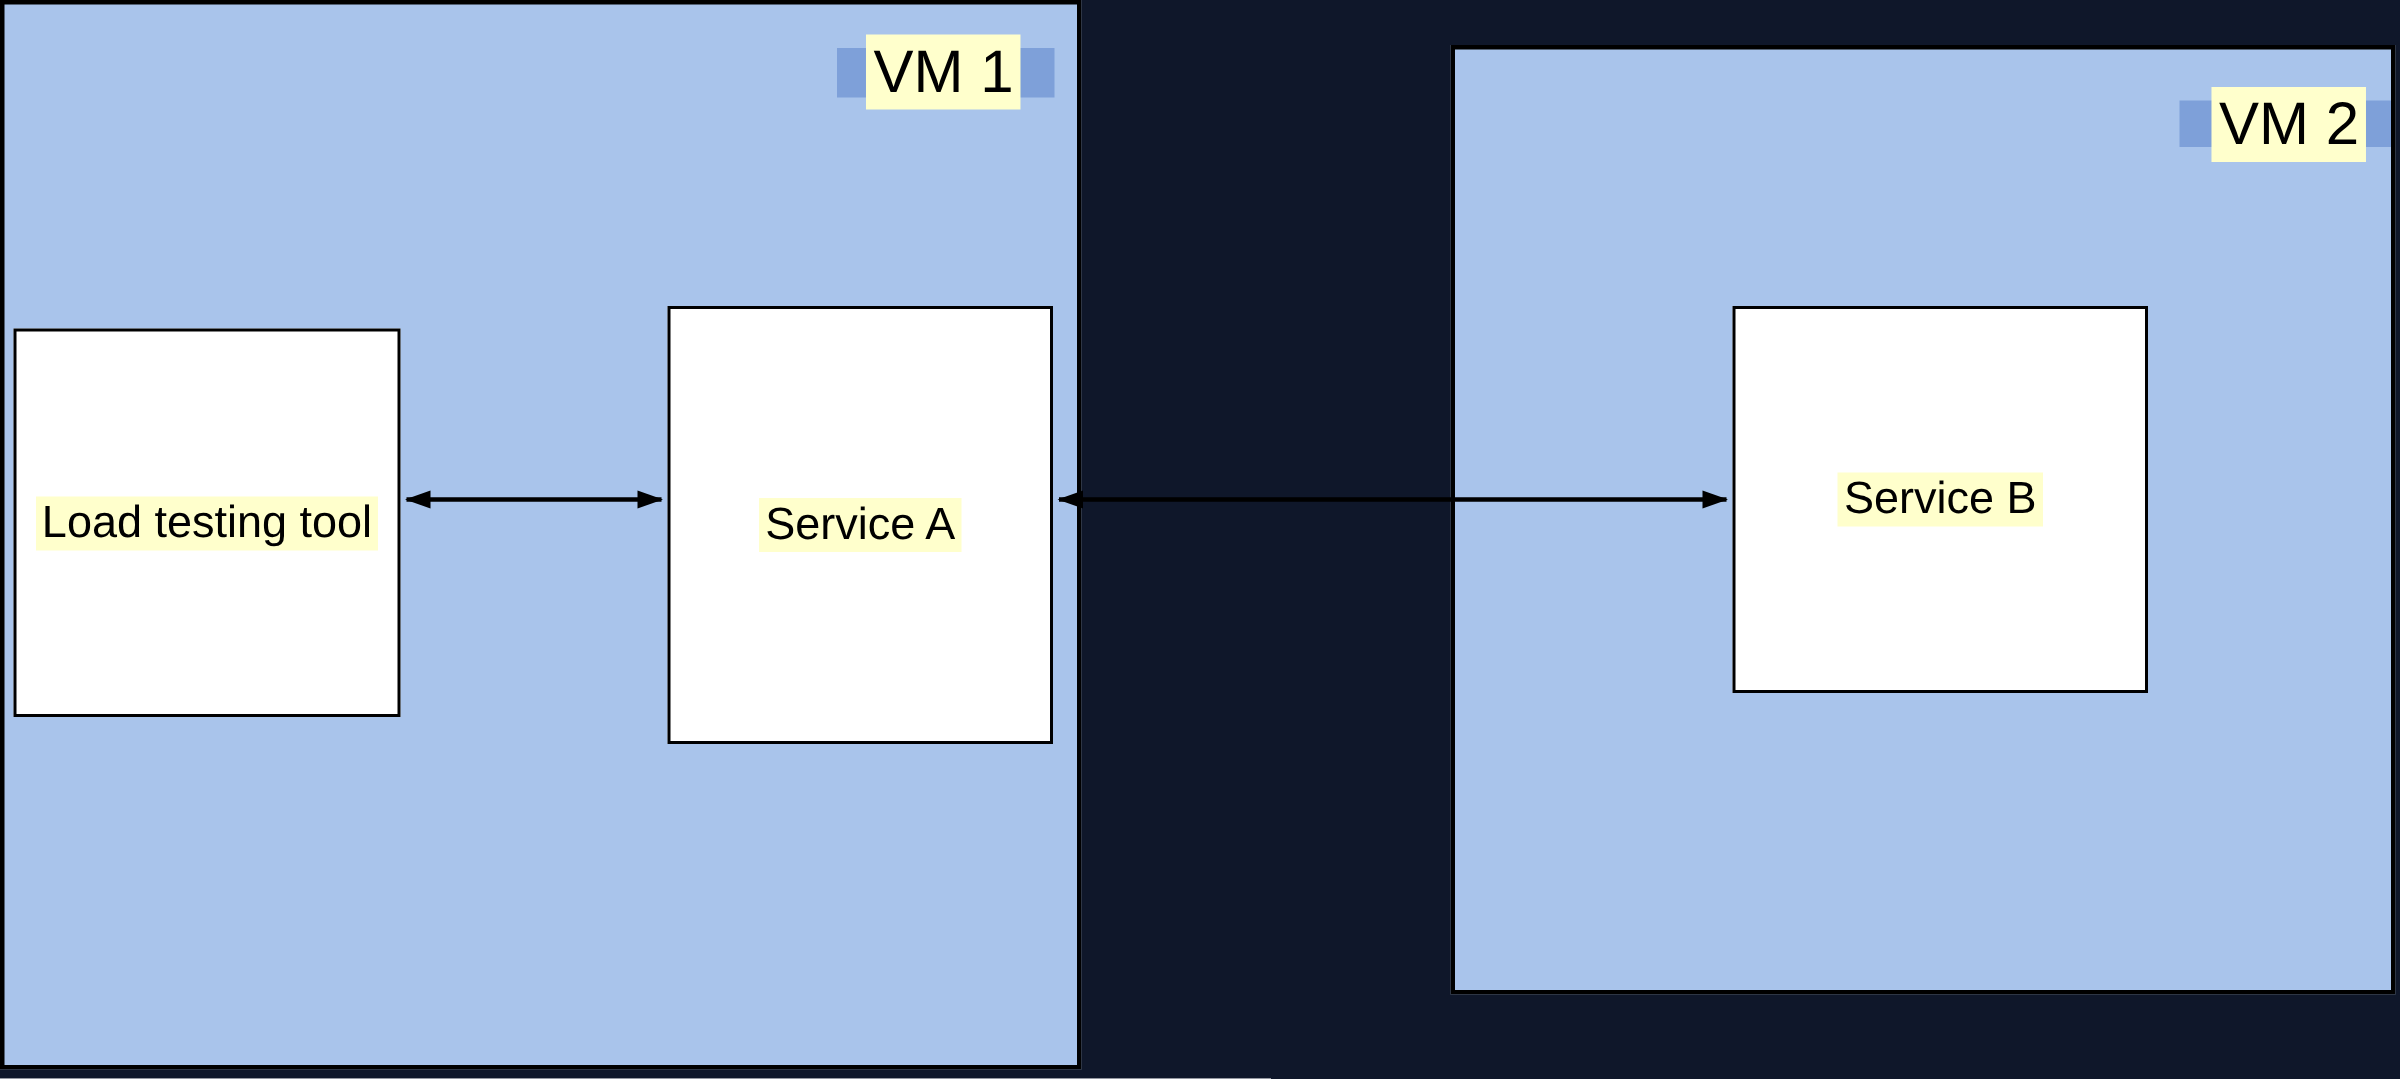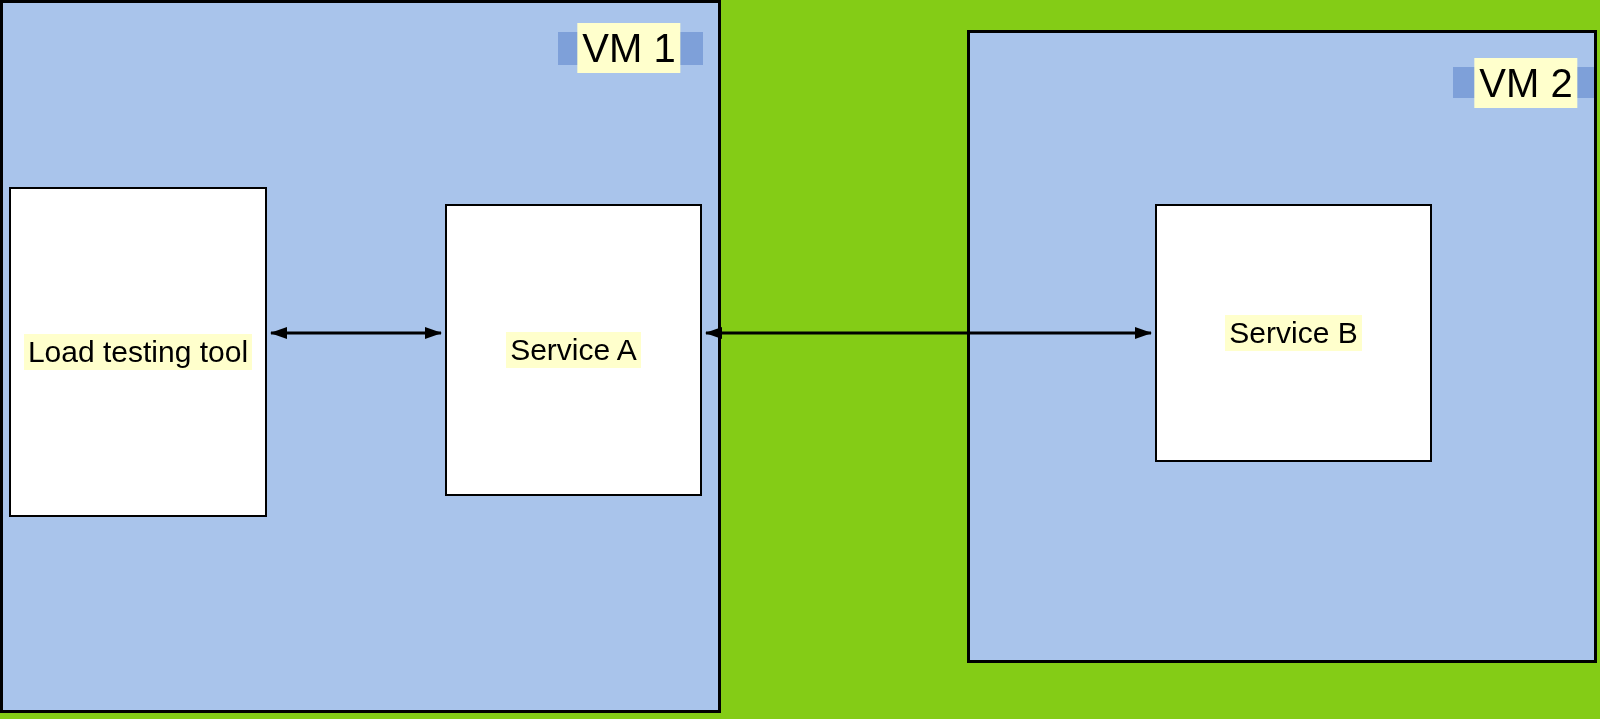--- a/index.html
+++ b/index.html
@@ -5,21 +5,21 @@
   html, body {
     margin: 0;
     padding: 0;
     background: #ffffff;
     font-family: "Liberation Sans", sans-serif;
   }
   .canvas {
     position: relative;
     width: 1600px;
     height: 719px;
-    background: #84cc16;
+    background: #0f172a;
     overflow: hidden;
     color: var(--text, #000);
   }
   
   .vm-box {
     position: absolute;
     background: var(--vm-fill, #a9c4eb);
     border: 3px solid var(--stroke, #000);
     box-sizing: border-box;
   }
@@ -51,21 +51,21 @@
   
   .node {
     position: absolute;
     background: var(--node-fill, #fff);
     border: 2px solid var(--stroke, #000);
     box-sizing: border-box;
     display: flex;
     align-items: center;
     justify-content: center;
   }
-  .node-load      { left: 9px;    top: 187px; width: 258px; height: 330px; justify-content: center; }
+  .node-load      { left: 9px;    top: 219px; width: 258px; height: 259px; justify-content: center; }
   .node-service-a { left: 445px;  top: 204px; width: 257px; height: 292px; }
   .node-service-b { left: 1155px; top: 204px; width: 277px; height: 258px; }
 
   .node-label {
     background: var(--label-bg, #ffffcc);
     color: var(--text, #000);
     font-size: 30px;
     line-height: 34px;
     padding: 1px 4px;
     white-space: nowrap;

